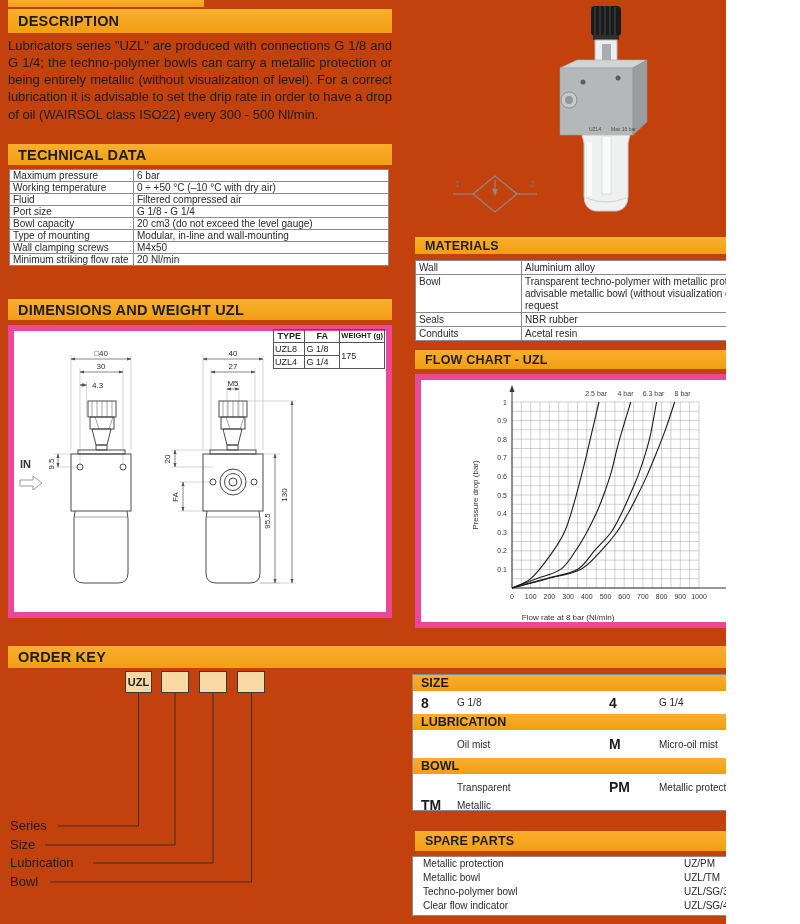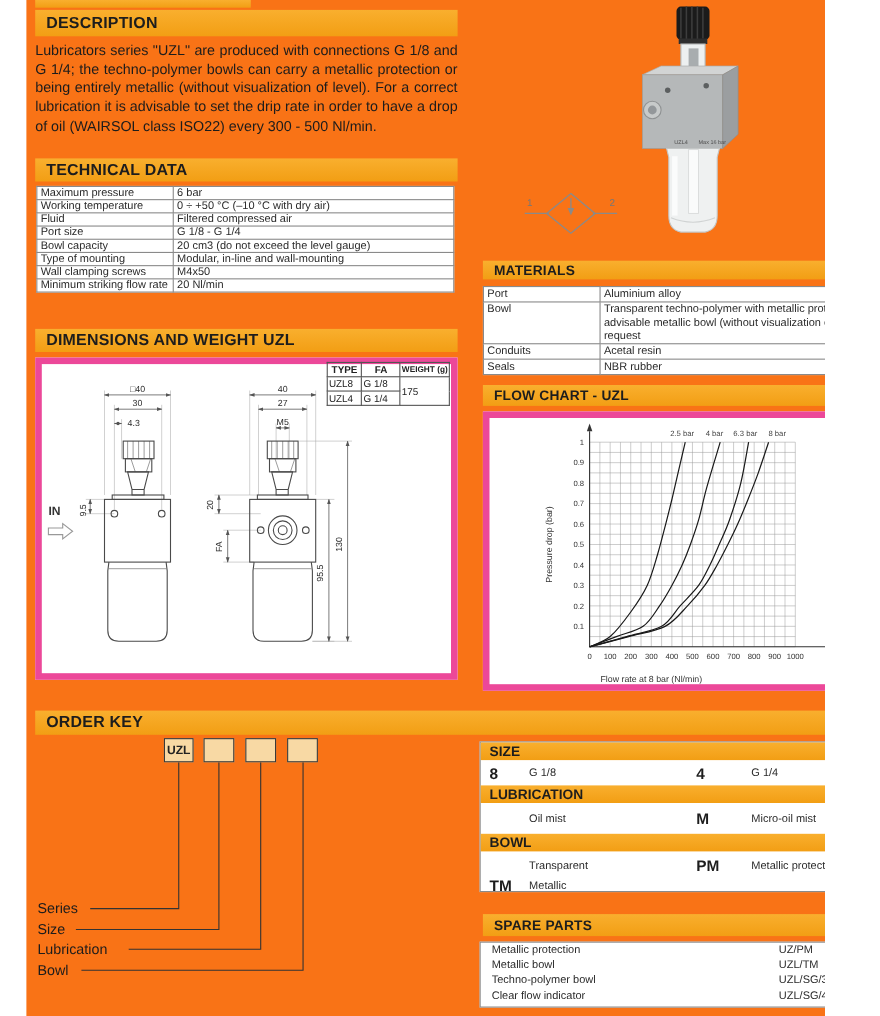--- a/index.html
+++ b/index.html
@@ -1,17 +1,17 @@
 <!DOCTYPE html>
 <html><head>
 <meta charset="utf-8">
 <style>
   * { margin:0; padding:0; box-sizing:border-box; }
   body { background:#fff; font-family:"Liberation Sans", sans-serif; color:#222; }
-  #page { position:relative; width:726px; height:924px; background:#f97316; overflow:hidden;margin-left:24px; }
+  #page { position:relative; width:726px; height:924px; background:#c2410c; overflow:hidden; }
 
   .bar { position:absolute; background:linear-gradient(180deg,#F9AF2E 0%,#F29E14 100%);
          color:#1d1d1d; font-weight:bold; display:flex; align-items:center; padding-left:10px;
          letter-spacing:.2px; }
   .bar-left { font-size:14.5px; }
   .bar-right { font-size:12.5px; }
 
   .top-strip { position:absolute; left:8px; top:0; width:196px; height:7px;
                background:linear-gradient(180deg,#F9AF2E,#F29E14); }
 
@@ -145,34 +145,34 @@
   <div class="bar bar-right" style="left:415px; top:237px; width:377px; height:17px;">
     <span>MATERIALS</span>
   </div>
   <table id="mat-table" class="datatable">
     <colgroup>
         <col style="width:106px">
         <col>
       </colgroup>
     <tbody>
       <tr>
-          <td>Port</td>
+          <td>Wall</td>
           <td>Aluminium alloy</td>
         </tr>
       <tr>
           <td>Bowl</td>
           <td class="wrap" style="height:26px">Transparent techno-polymer with metallic protection or advisable metallic bowl (without visualization of level) on request</td>
         </tr>
       <tr>
+          <td>Seals</td>
+          <td>NBR rubber</td>
+        </tr>
+      <tr>
           <td>Conduits</td>
           <td>Acetal resin</td>
-        </tr>
-      <tr>
-          <td>Seals</td>
-          <td>NBR rubber</td>
         </tr>
     </tbody>
   </table>
 
   <div class="bar bar-left" style="left:8px; top:299px; width:384px; height:21px;">
     <span>DIMENSIONS AND WEIGHT UZL</span>
   </div>
   <div class="boxed" style="left:8px; top:325px; width:384px; height:293px;"></div>
 
   <svg style="position:absolute; left:8px; top:325px;" width="384" height="293" viewBox="0 0 384 293">

